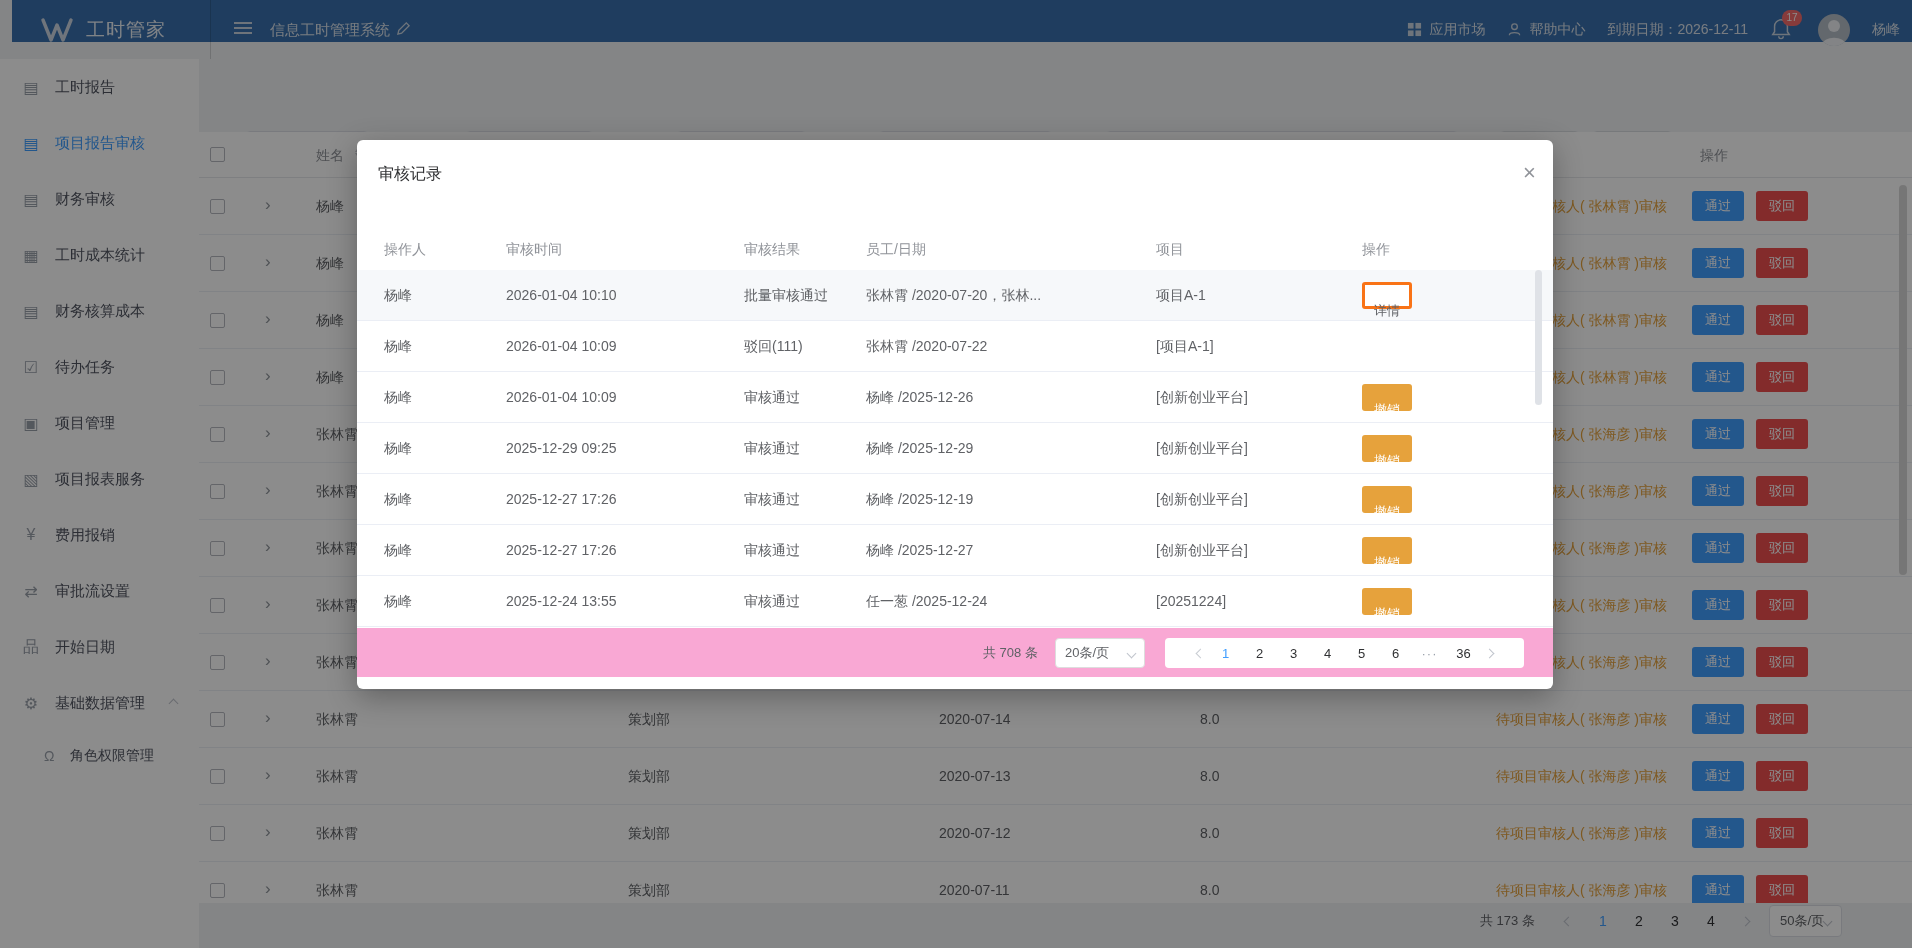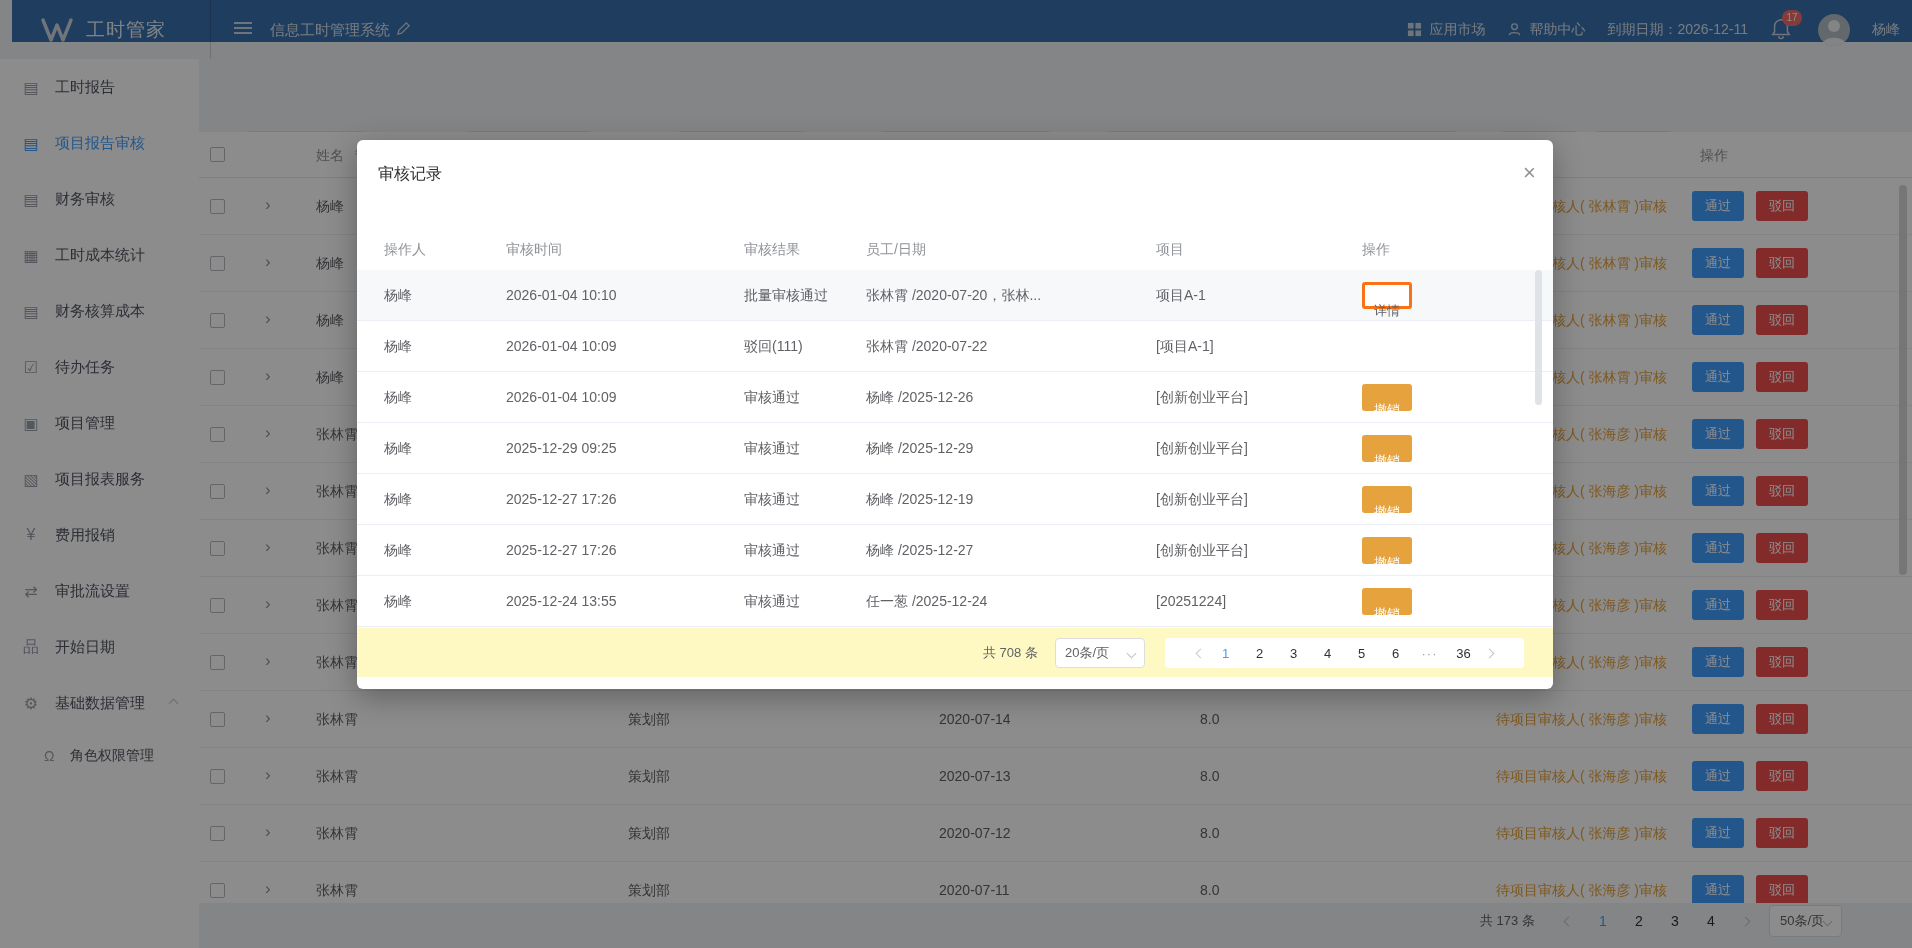--- a/index.html
+++ b/index.html
@@ -90,21 +90,21 @@
   .m-body{position:absolute;left:0;top:130px;width:1196px;height:358px;overflow:hidden}
   .m-row{position:relative;height:51px;border-bottom:1px solid var(--line);font-size:14px;color:var(--txt)}
   .m-row.hl{background:#f6f8fa}
   .m-row span{position:absolute;line-height:51px;white-space:nowrap}
   .mc0{left:27px}.mc1{left:149px}.mc2{left:387px}.mc3{left:509px;max-width:276px;overflow:hidden;text-overflow:ellipsis}
   .mc4{left:799px}
   .m-btn{position:absolute;left:1005px;top:12px;width:50px;height:27px;border-radius:3px;font-size:13px;line-height:27px;text-align:center;cursor:pointer}
   .m-btn.detail{background:#fff;border:3px solid #f97316;color:var(--txt)}
   .m-btn.revoke{background:var(--warning);color:#fff}
   .m-scroll{position:absolute;left:1178px;top:130px;width:7px;height:135px;border-radius:4px;background:#dfe2e7;cursor:pointer}
-  .m-foot{position:absolute;left:0;top:488px;width:1196px;height:49px;background:#fef9c3;font-size:13px;color:var(--txt)}
+  .m-foot{position:absolute;left:0;top:488px;width:1196px;height:49px;background:#f9a8d4;font-size:13px;color:var(--txt)}
   .m-total{position:absolute;left:626px;top:0;line-height:49px}
   .m-psize{position:absolute;left:698px;top:10px;width:90px;height:30px;background:#fff;border:1px solid #ddd;border-radius:4px;display:flex;align-items:center;justify-content:space-between;padding:0 9px;cursor:pointer}
   .m-pager{position:absolute;left:808px;top:10px;width:359px;height:30px;background:#fff;border-radius:4px;display:flex;align-items:center;justify-content:center;gap:7px;font-size:13px}
   .m-pager .pg-num{min-width:22px}
   .m-pager .pg-arrow.first{color:#c0c4cc}
   .m-pager .pg-arrow.first .chev{border-color:#c8ccd2}
   .dots{color:#9aa0aa;letter-spacing:1px}
 
   svg{display:block}
 </style>

